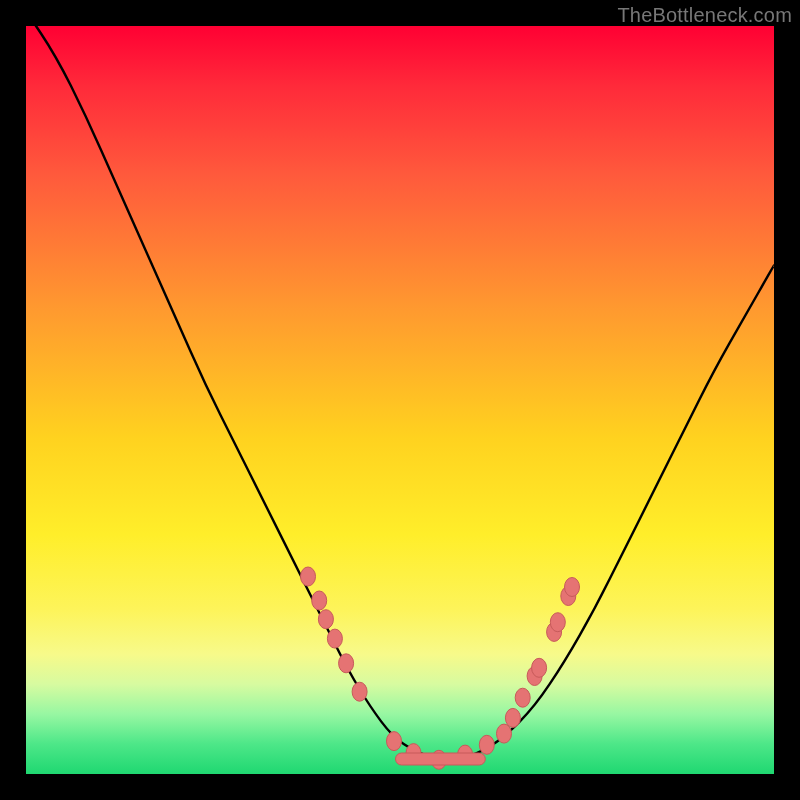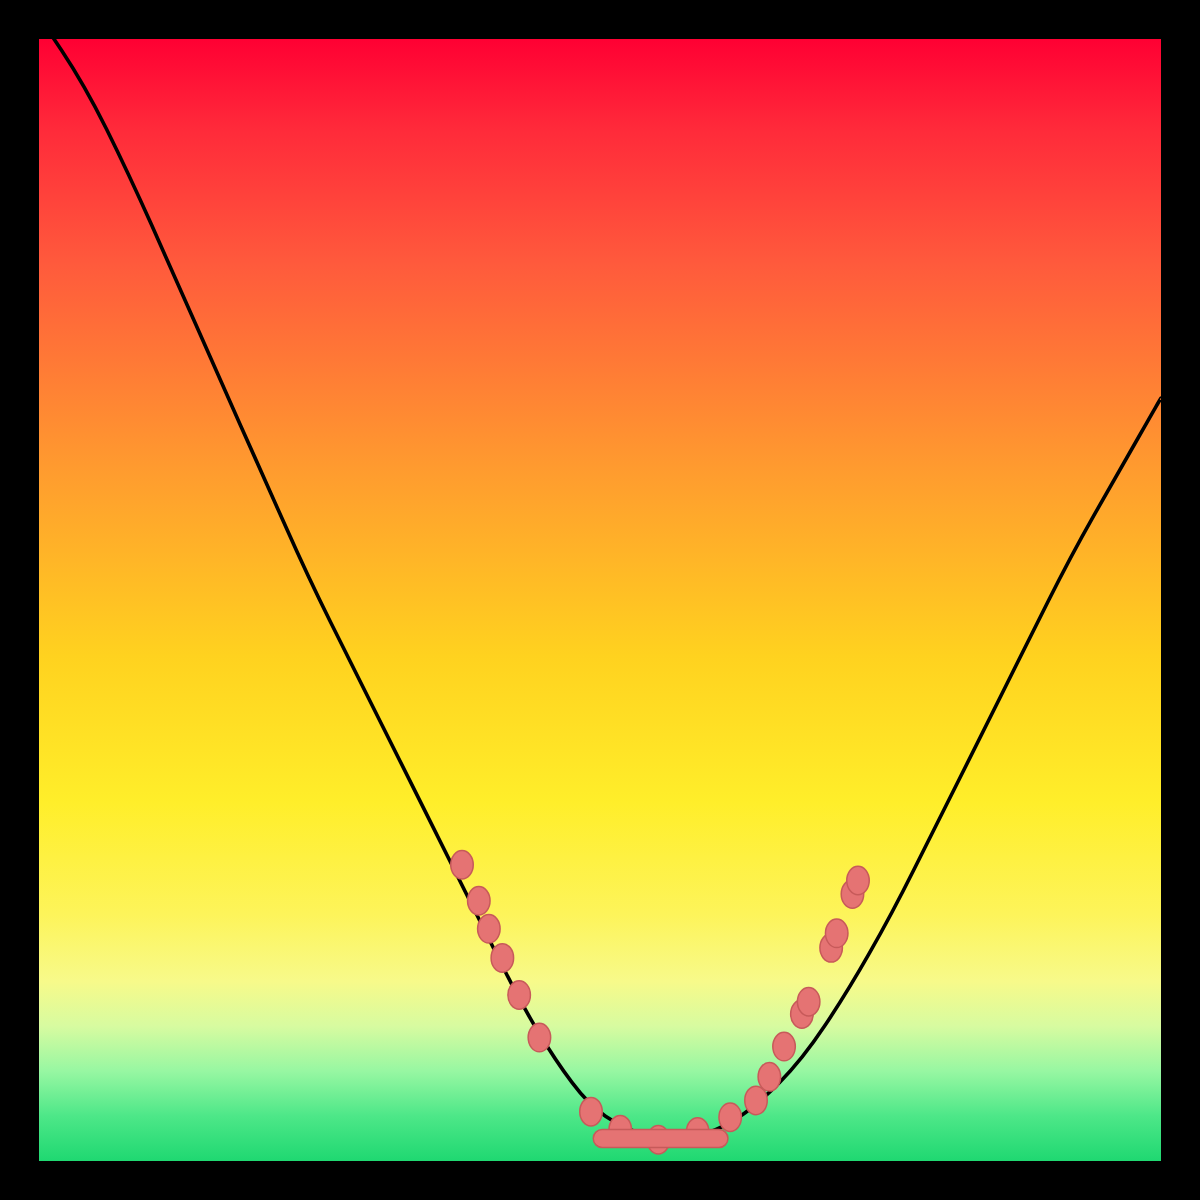--- a/index.html
+++ b/index.html
@@ -87,13 +87,14 @@
           <ellipse cx="508.6" cy="650.0" rx="7.5" ry="9.5" fill="#e57373" stroke="#c75a5a" stroke-width="1"></ellipse>
           <ellipse cx="513.1" cy="641.8" rx="7.5" ry="9.5" fill="#e57373" stroke="#c75a5a" stroke-width="1"></ellipse>
           <ellipse cx="528.1" cy="605.9" rx="7.5" ry="9.5" fill="#e57373" stroke="#c75a5a" stroke-width="1"></ellipse>
           <ellipse cx="531.8" cy="596.2" rx="7.5" ry="9.5" fill="#e57373" stroke="#c75a5a" stroke-width="1"></ellipse>
           <ellipse cx="542.3" cy="570.0" rx="7.5" ry="9.5" fill="#e57373" stroke="#c75a5a" stroke-width="1"></ellipse>
           <ellipse cx="546.0" cy="561.0" rx="7.5" ry="9.5" fill="#e57373" stroke="#c75a5a" stroke-width="1"></ellipse>
         </g>
       <rect id="flatbar" rx="6" ry="6" fill="#e57373" stroke="#c75a5a" stroke-width="1" x="369.5" width="89.8" y="727.0" height="12"></rect>
     </svg>
   </div>
+  <div class="watermark">TheBottleneck.com</div>
 </div>
 
 </body></html>

